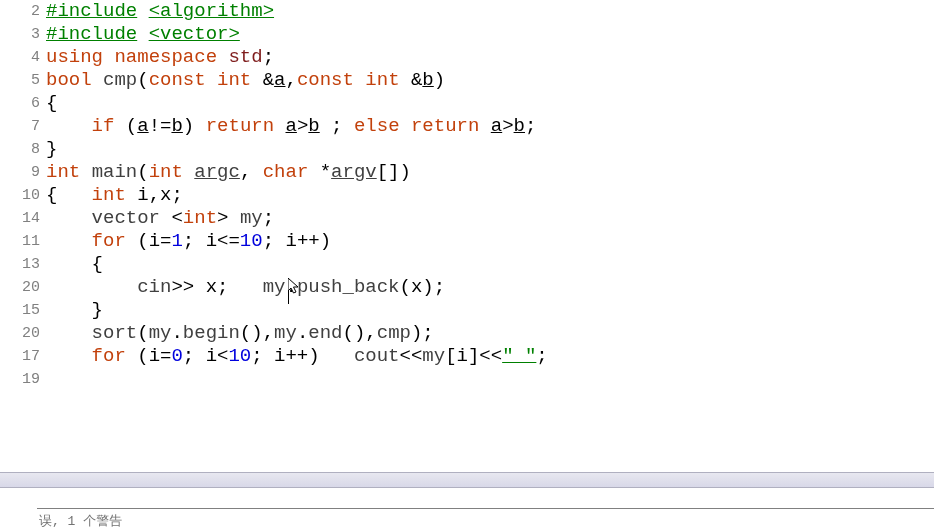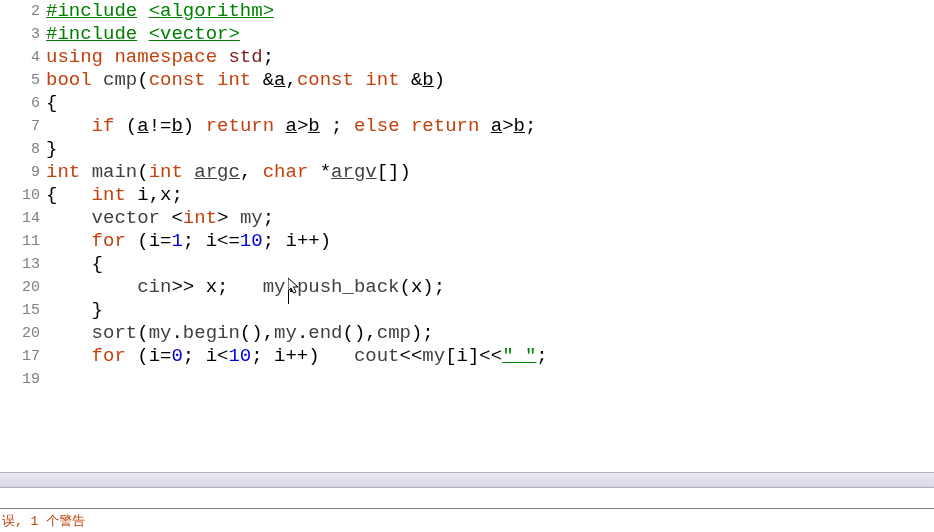--- a/index.html
+++ b/index.html
@@ -46,23 +46,24 @@
       background: linear-gradient(#e8e8f0, #d8d8e8);
       border-top: 1px solid #b0b0c0;
       border-bottom: 1px solid #b0b0c0;
     }
     .status-gap { height: 20px; background: #fff; }
     .status {
       background: #fff;
       border-top: 1px solid #808080;
       font-family: SimSun, "Courier New", monospace;
       font-size: 13px;
-      color: #c2410c;
+      color: #737373;
       padding: 4px 2px 2px 2px;
       line-height: 17px;
+      margin-left: 37px;
     }
     .cursor-img {
       position: absolute;
       width: 12px;
       height: 18px;
       pointer-events: none;
     }
     .caret {
       position: absolute;
       width: 1px;

